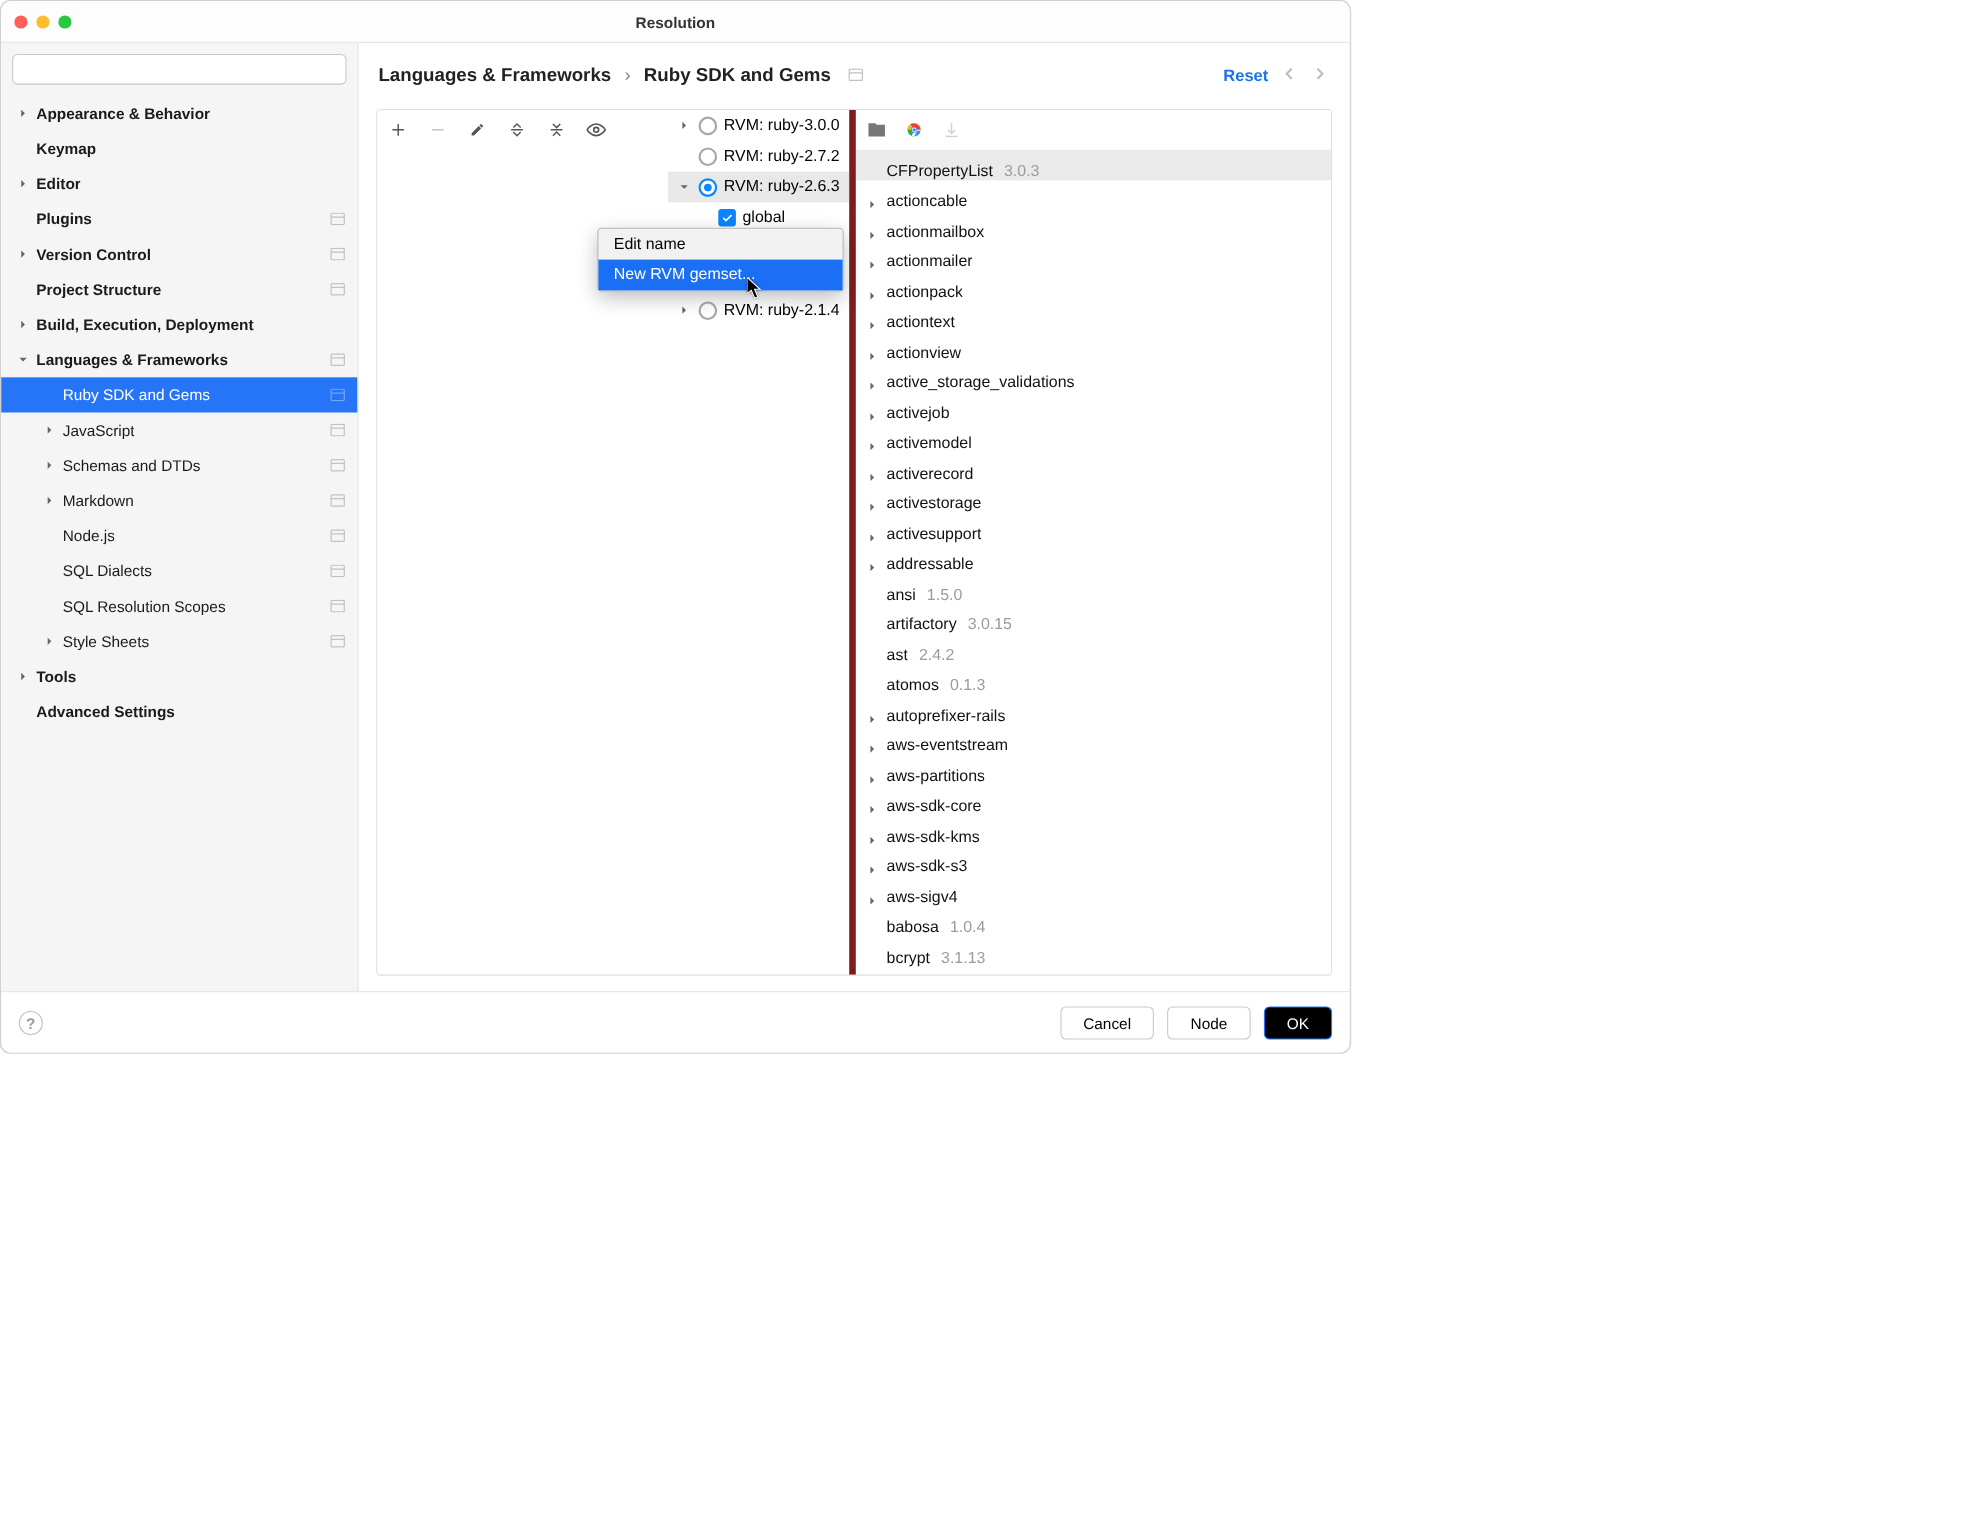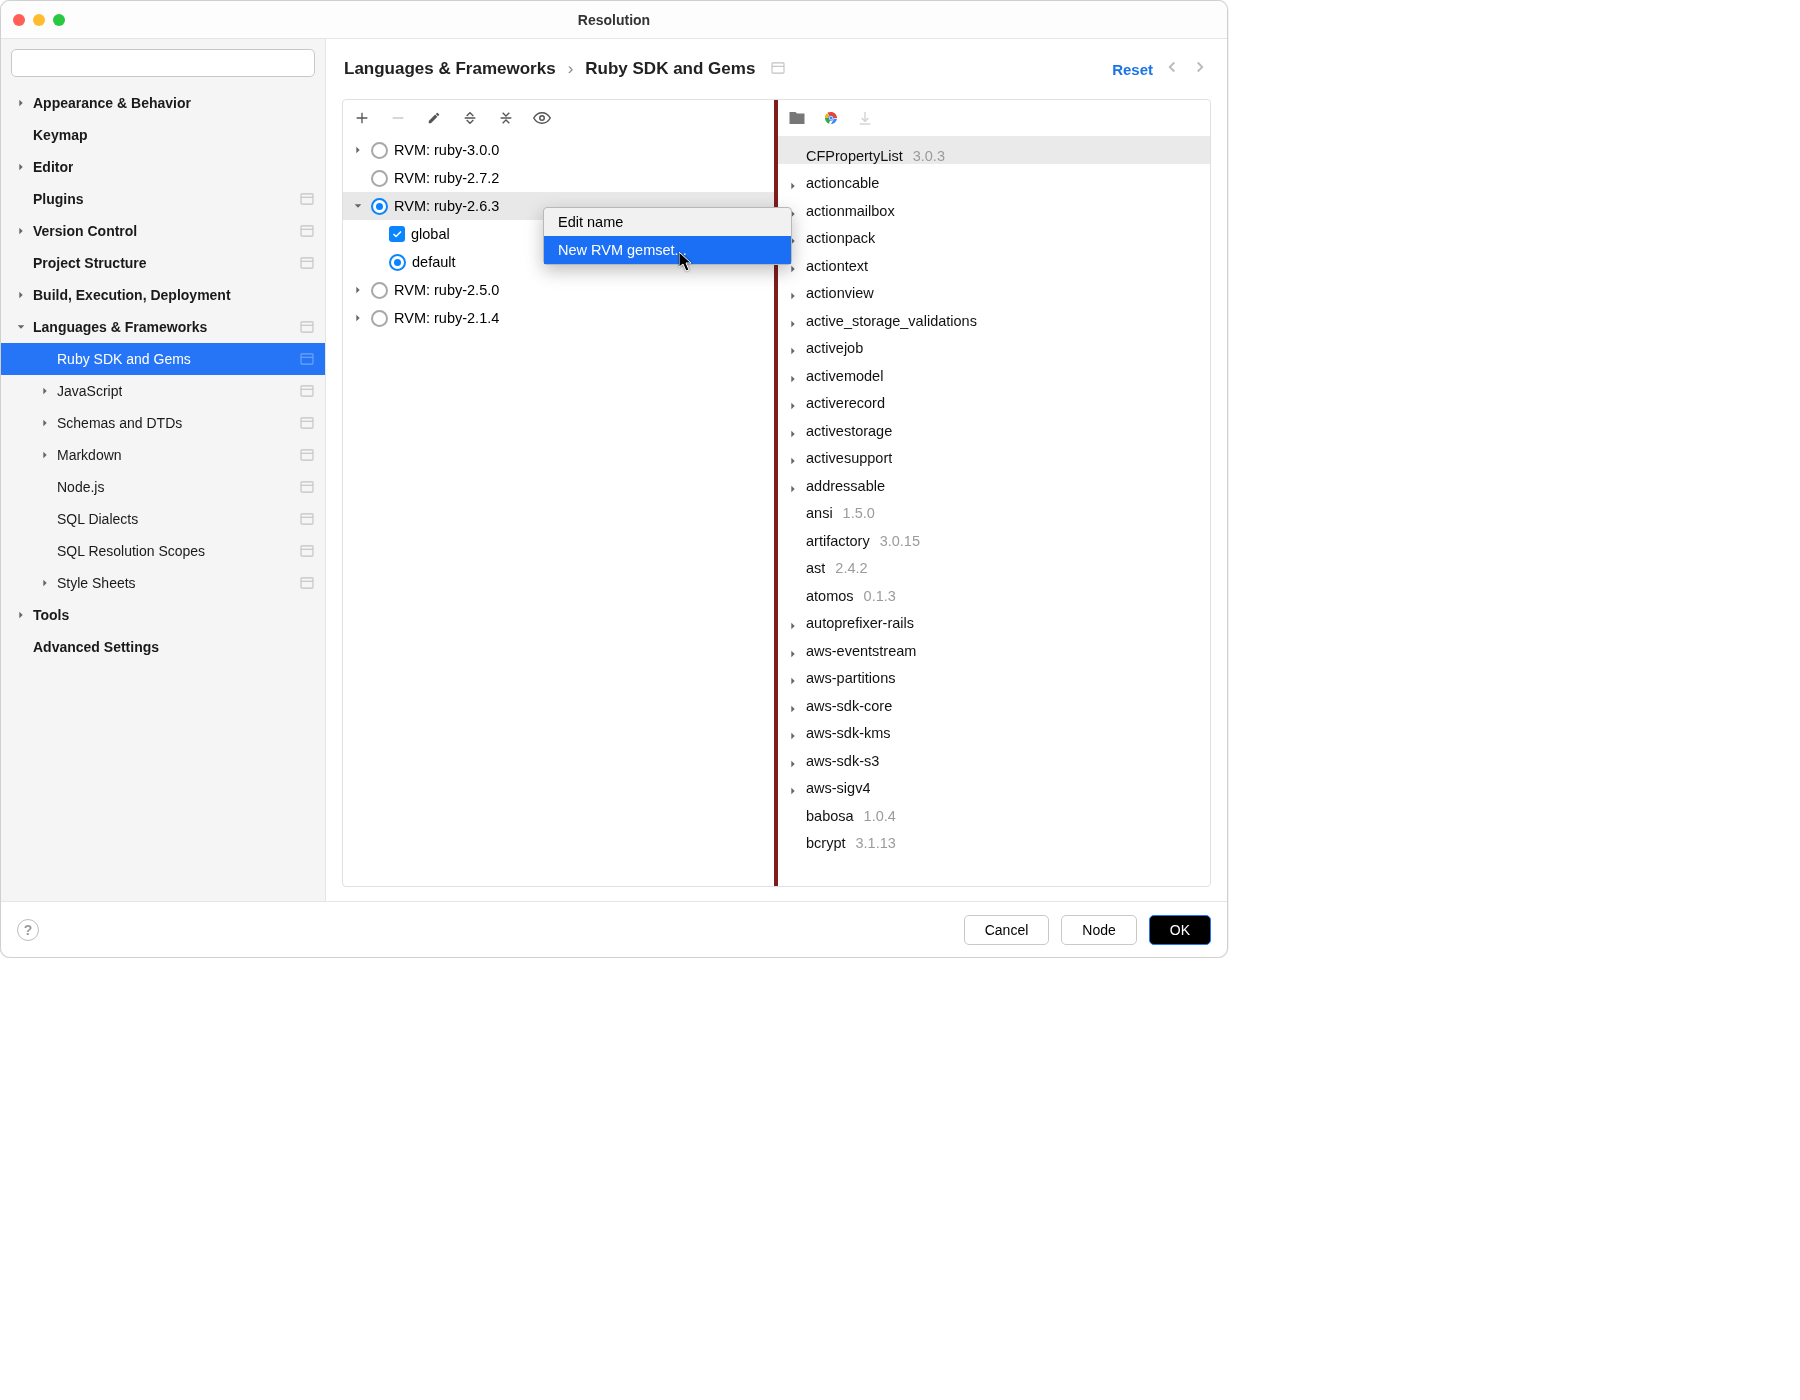--- a/index.html
+++ b/index.html
@@ -27,21 +27,21 @@
 .tree-row .boxicon { width:16px; height:14px; margin-left:auto; margin-right:10px; opacity:0.35; }
 .main { flex:1; display:flex; flex-direction:column; min-width:0;}
 .header { height:60px; display:flex; align-items:center; padding: 0 18px; border-bottom:0; gap:16px; }
 .breadcrumb { display:flex; align-items:center; gap:12px; font-size:17px; font-weight:600; color:#222;}
 .breadcrumb .sep { color:#888; font-weight:400;}
 .bc-ico { margin-left:4px; opacity:0.4;}
 .header-right { margin-left:auto; display:flex; align-items:center; gap:10px;}
 .reset { color:#1a73e8; font-weight:600; font-size:15px; cursor:pointer;}
 .navarrow { color:#bbb; cursor:default;}
 .content { flex:1; display:flex; border:1px solid #e0e0e0; border-radius:4px; margin: 0 16px 0 16px; min-height:0; }
-.left-pane { width:435px; border-right:4px solid #7f1d1d; display:flex; flex-direction:column; min-height:0;}
+.left-pane { width:435px; border-right:6px solid #7f1d1d; display:flex; flex-direction:row; min-height:0;gap:46px;}
 .toolbar { height:36px; display:flex; align-items:center; gap:18px; padding:0 10px; }
 .tb-ico { width:18px; height:18px; display:flex; align-items:center; justify-content:center; color:#666; cursor:pointer;}
 .tb-ico.dim { opacity:0.35; cursor:default;}
 .sdk-list { flex:1; overflow:auto; font-size:14.5px;}
 .sdk-row { display:flex; align-items:center; height:28px; padding-left:8px; gap:6px;}
 .sdk-row.selected { background:#e8e8e8; }
 .sdk-row.child { padding-left:46px; }
 .sdk-row .ex { width:14px; display:inline-flex; justify-content:center;}
 .radio { width:17px; height:17px; border:2px solid #a8a8a8; border-radius:50%; flex-shrink:0; background:#fff; display:inline-flex; align-items:center; justify-content:center;}
 .radio.on { border-color:#0a84ff; }
@@ -53,21 +53,21 @@
 .gem-list { flex:1; overflow:auto; font-size:14.5px;}
 .gem-row { display:flex; align-items:flex-end; height:27.5px; padding-left:8px; gap:6px;}
 .gem-row.hdr { background:#eaeaea; }
 .gem-row .ex { width:14px; display:inline-flex; justify-content:center; flex-shrink:0;}
 .gem-name { color:#111;}
 .gem-ver { color:#9b9b9b; margin-left:4px;}
 .footer { height:56px; border-top:1px solid #e5e5e5; display:flex; align-items:center; justify-content:flex-end; gap:12px; padding:0 16px; position:relative;}
 .help { position:absolute; left:16px; width:22px; height:22px; border:1.5px solid #bdbdbd; border-radius:50%; display:flex; align-items:center; justify-content:center; color:#9b9b9b; font-size:14px; font-weight:600;}
 .btn { height:30px; padding:0 20px; border-radius:5px; border:1px solid #c9c9c9; background:#fff; font-size:14px; cursor:pointer;}
 .btn.primary { background:#000000; color:#fff; border-color:#2675f6;text-align:center; }
-.ctx-menu { position:absolute; width:249px; background:#f1f1f1; border:1px solid #b8b8b8; border-radius:4px; box-shadow: 0 6px 18px rgba(0,0,0,0.25); font-size:14.5px; z-index:50;}
+.ctx-menu { position:absolute; width:224px; background:#f1f1f1; border:1px solid #b8b8b8; border-radius:4px; box-shadow: 0 6px 18px rgba(0,0,0,0.25); font-size:14.5px; z-index:50;}
 .ctx-item { height:28px; display:flex; align-items:center; padding:0 14px; cursor:default;}
 .ctx-item.sel { background:#1a6ff4; color:#fff;}
 .cursor { position:absolute; z-index:60; }
 .cursor svg { filter: drop-shadow(0 0 1px rgba(0,0,0,0.5));}
 .label { white-space: nowrap; overflow: hidden; }
 </style>
 </head>
 <body>
 
 <div class="window">
@@ -438,20 +438,28 @@
                   </svg>
                 </span>
                 <span class="gem-name label">actionmailbox</span>
               </div>
               <div class="gem-row">
                 <span class="ex">
                   <svg viewBox="0 0 12 12" width="10" height="10" fill="#666">
                     <path d="M4 2l4 4-4 4z"></path>
                   </svg>
                 </span>
+                <span class="gem-name label">actionmailer</span>
+              </div>
+              <div class="gem-row">
+                <span class="ex">
+                  <svg viewBox="0 0 12 12" width="10" height="10" fill="#666">
+                    <path d="M4 2l4 4-4 4z"></path>
+                  </svg>
+                </span>
                 <span class="gem-name label">actionpack</span>
               </div>
               <div class="gem-row">
                 <span class="ex">
                   <svg viewBox="0 0 12 12" width="10" height="10" fill="#666">
                     <path d="M4 2l4 4-4 4z"></path>
                   </svg>
                 </span>
                 <span class="gem-name label">actiontext</span>
               </div>

